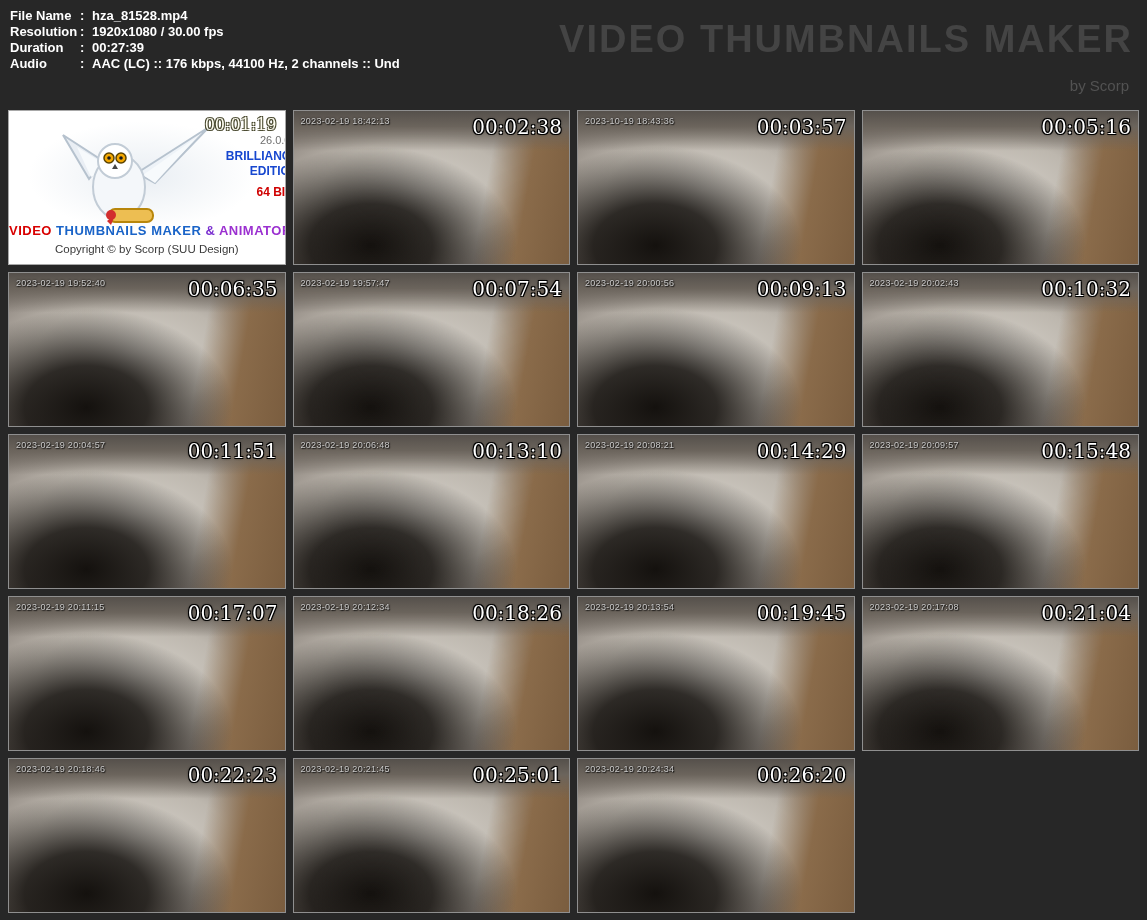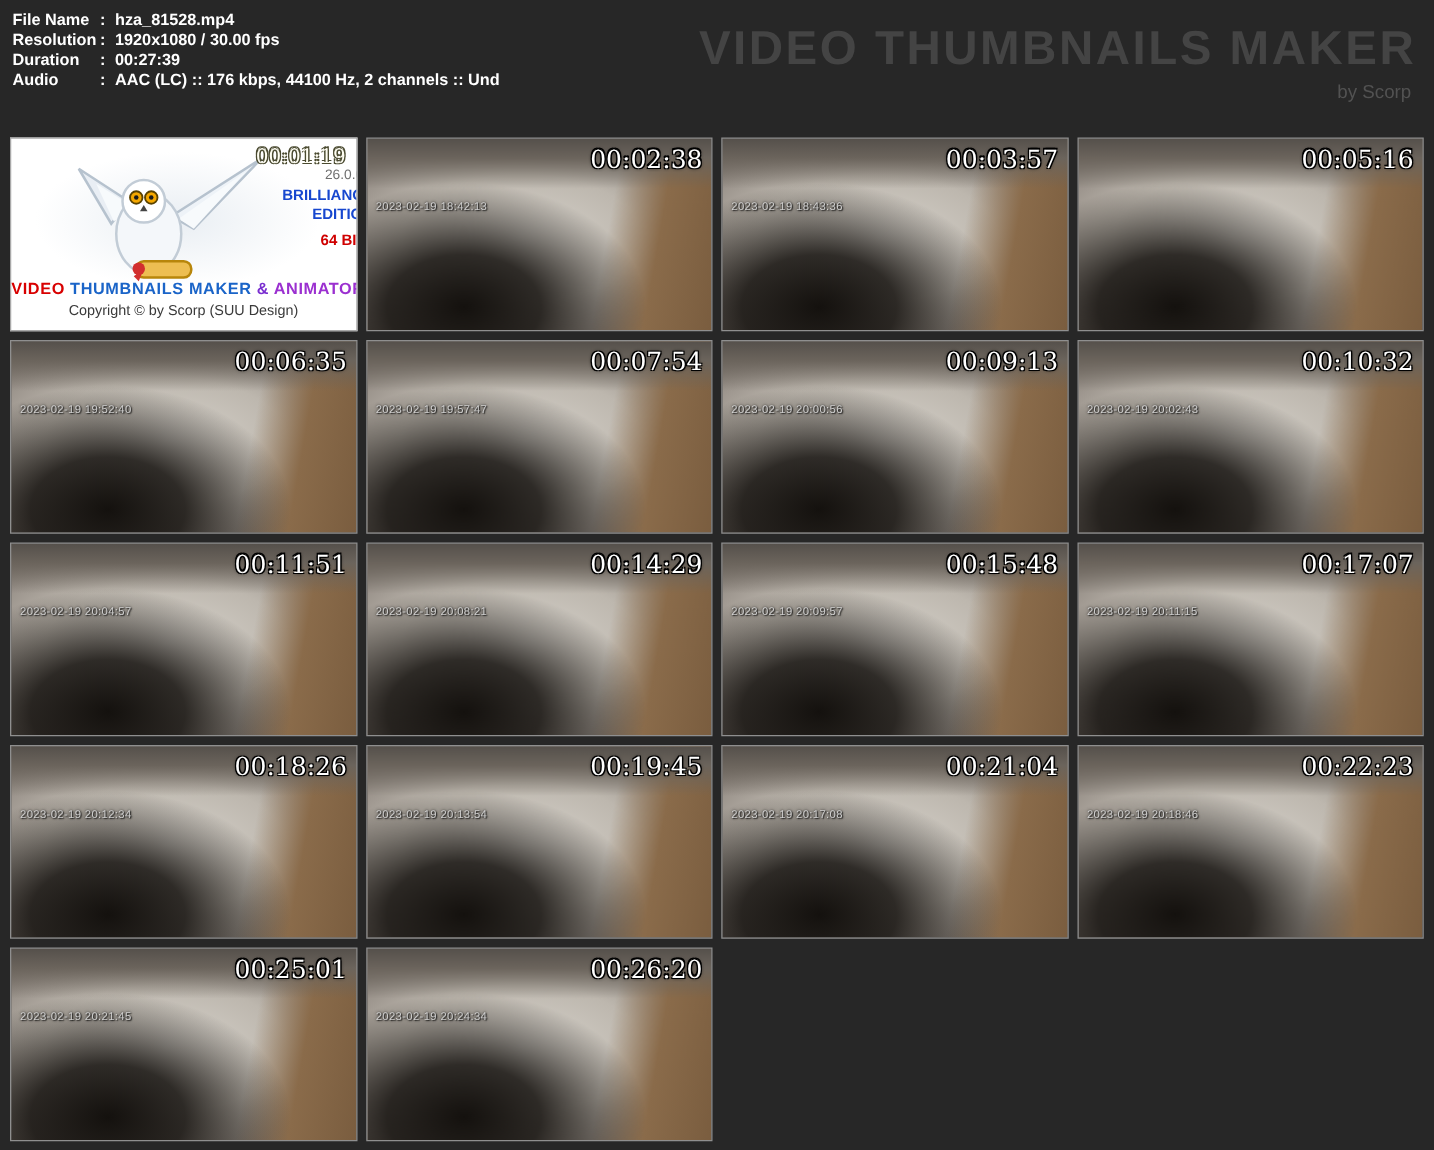--- a/index.html
+++ b/index.html
@@ -7,21 +7,21 @@
   body { background:#272727; font-family:"Liberation Sans", sans-serif; position:relative; }
 
   
   .header { position:relative; height:110px; padding:8px 12px 0 10px; }
   .file-info { color:#ffffff; font-size:13px; font-weight:bold; line-height:16px; }
   .info-row { white-space:nowrap; }
   .info-label { display:inline-block; width:70px; }
   .info-sep { display:inline-block; width:12px; }
   .brand { position:absolute; top:18px; right:14px; text-align:right; }
   .brand-title { font-size:38px; font-weight:bold; letter-spacing:2px; color:#444444; }
-  .brand-byline { font-size:15px; color:#525252; margin-top:4px; margin-right:4px; }
+  .brand-byline { font-size:15px; color:#525252; margin-top:16px; margin-right:4px; }
 
   
   .grid { display:grid; grid-template-columns:repeat(4,1fr); gap:7px; padding:0 8px; }
   .cell { position:relative; height:155px; border:1px solid #8f8f8f; overflow:hidden; }
 
   
   .thumb {
     background:
       linear-gradient(to bottom, #55504b 0%, #6b645c 10%, rgba(107,100,92,0) 26%),
       radial-gradient(ellipse at 28% 88%, #14110e 0%, rgba(20,17,14,0.85) 22%, rgba(20,17,14,0) 52%),
@@ -32,21 +32,20 @@
   .stamp {
     position:absolute; top:4px; right:7px;
     font-family:"DejaVu Serif", serif; font-size:20px; color:#ffffff;
     text-shadow:-1px -1px 0 #000, 1px -1px 0 #000, -1px 1px 0 #000, 1px 1px 0 #000, 0 0 3px #000;
   }
   .osd {
     position:absolute; top:5px; left:7px;
     font-size:9px; color:rgba(228,228,228,0.85);
     text-shadow:0 0 2px rgba(0,0,0,0.9), 1px 1px 1px rgba(0,0,0,0.7);
     letter-spacing:0.3px;
-    margin-top:44px;
   }
 
   
   .logo-card { background:#ffffff; border:1px solid #a8a8a8; }
   .logo-ghost { position:absolute; left:18px; top:10px; width:230px; height:110px;
     background:radial-gradient(ellipse at 50% 50%, #e9eef3 0%, rgba(233,238,243,0) 70%); }
   .owl-wrap { position:absolute; left:42px; top:6px; }
   .card-stamp { position:absolute; top:4px; right:8px;
     font-family:"DejaVu Serif", serif; font-size:16px; color:#fffef2;
     text-shadow:-1px -1px 0 #4a4a30, 1px -1px 0 #4a4a30, -1px 1px 0 #4a4a30, 1px 1px 0 #4a4a30; }
@@ -112,21 +111,21 @@
     </div>
     <div class="card-bits">64 BIT</div>
     <div class="card-wordmark"><span style="color: rgb(216, 0, 0);">VIDEO</span><span style="color: rgb(26, 100, 200);"> THUMBNAILS MAKER</span><span style="color: rgb(122, 47, 208);"> &amp; </span><span style="color: rgb(155, 48, 208);">ANIMATOR</span></div>
     <div class="card-copyright">Copyright © by Scorp (SUU Design)</div>
   </div>
 <div class="cell thumb">
     <span class="osd">2023-02-19 18:42:13</span>
     <span class="stamp">00:02:38</span>
   </div>
     <div class="cell thumb">
-    <span class="osd">2023-02-19 18:43:36</span>
+    <span class="osd">2023-10-19 18:43:36</span>
     <span class="stamp">00:03:57</span>
   </div>
     <div class="cell thumb">
     <span class="osd"></span>
     <span class="stamp">00:05:16</span>
   </div>
     <div class="cell thumb">
     <span class="osd">2023-02-19 19:52:40</span>
     <span class="stamp">00:06:35</span>
   </div>
@@ -138,20 +137,24 @@
     <span class="osd">2023-02-19 20:00:56</span>
     <span class="stamp">00:09:13</span>
   </div>
     <div class="cell thumb">
     <span class="osd">2023-02-19 20:02:43</span>
     <span class="stamp">00:10:32</span>
   </div>
     <div class="cell thumb">
     <span class="osd">2023-02-19 20:04:57</span>
     <span class="stamp">00:11:51</span>
+  </div>
+    <div class="cell thumb">
+    <span class="osd">2023-02-19 20:06:48</span>
+    <span class="stamp">00:13:10</span>
   </div>
     <div class="cell thumb">
     <span class="osd">2023-02-19 20:08:21</span>
     <span class="stamp">00:14:29</span>
   </div>
     <div class="cell thumb">
     <span class="osd">2023-02-19 20:09:57</span>
     <span class="stamp">00:15:48</span>
   </div>
     <div class="cell thumb">

